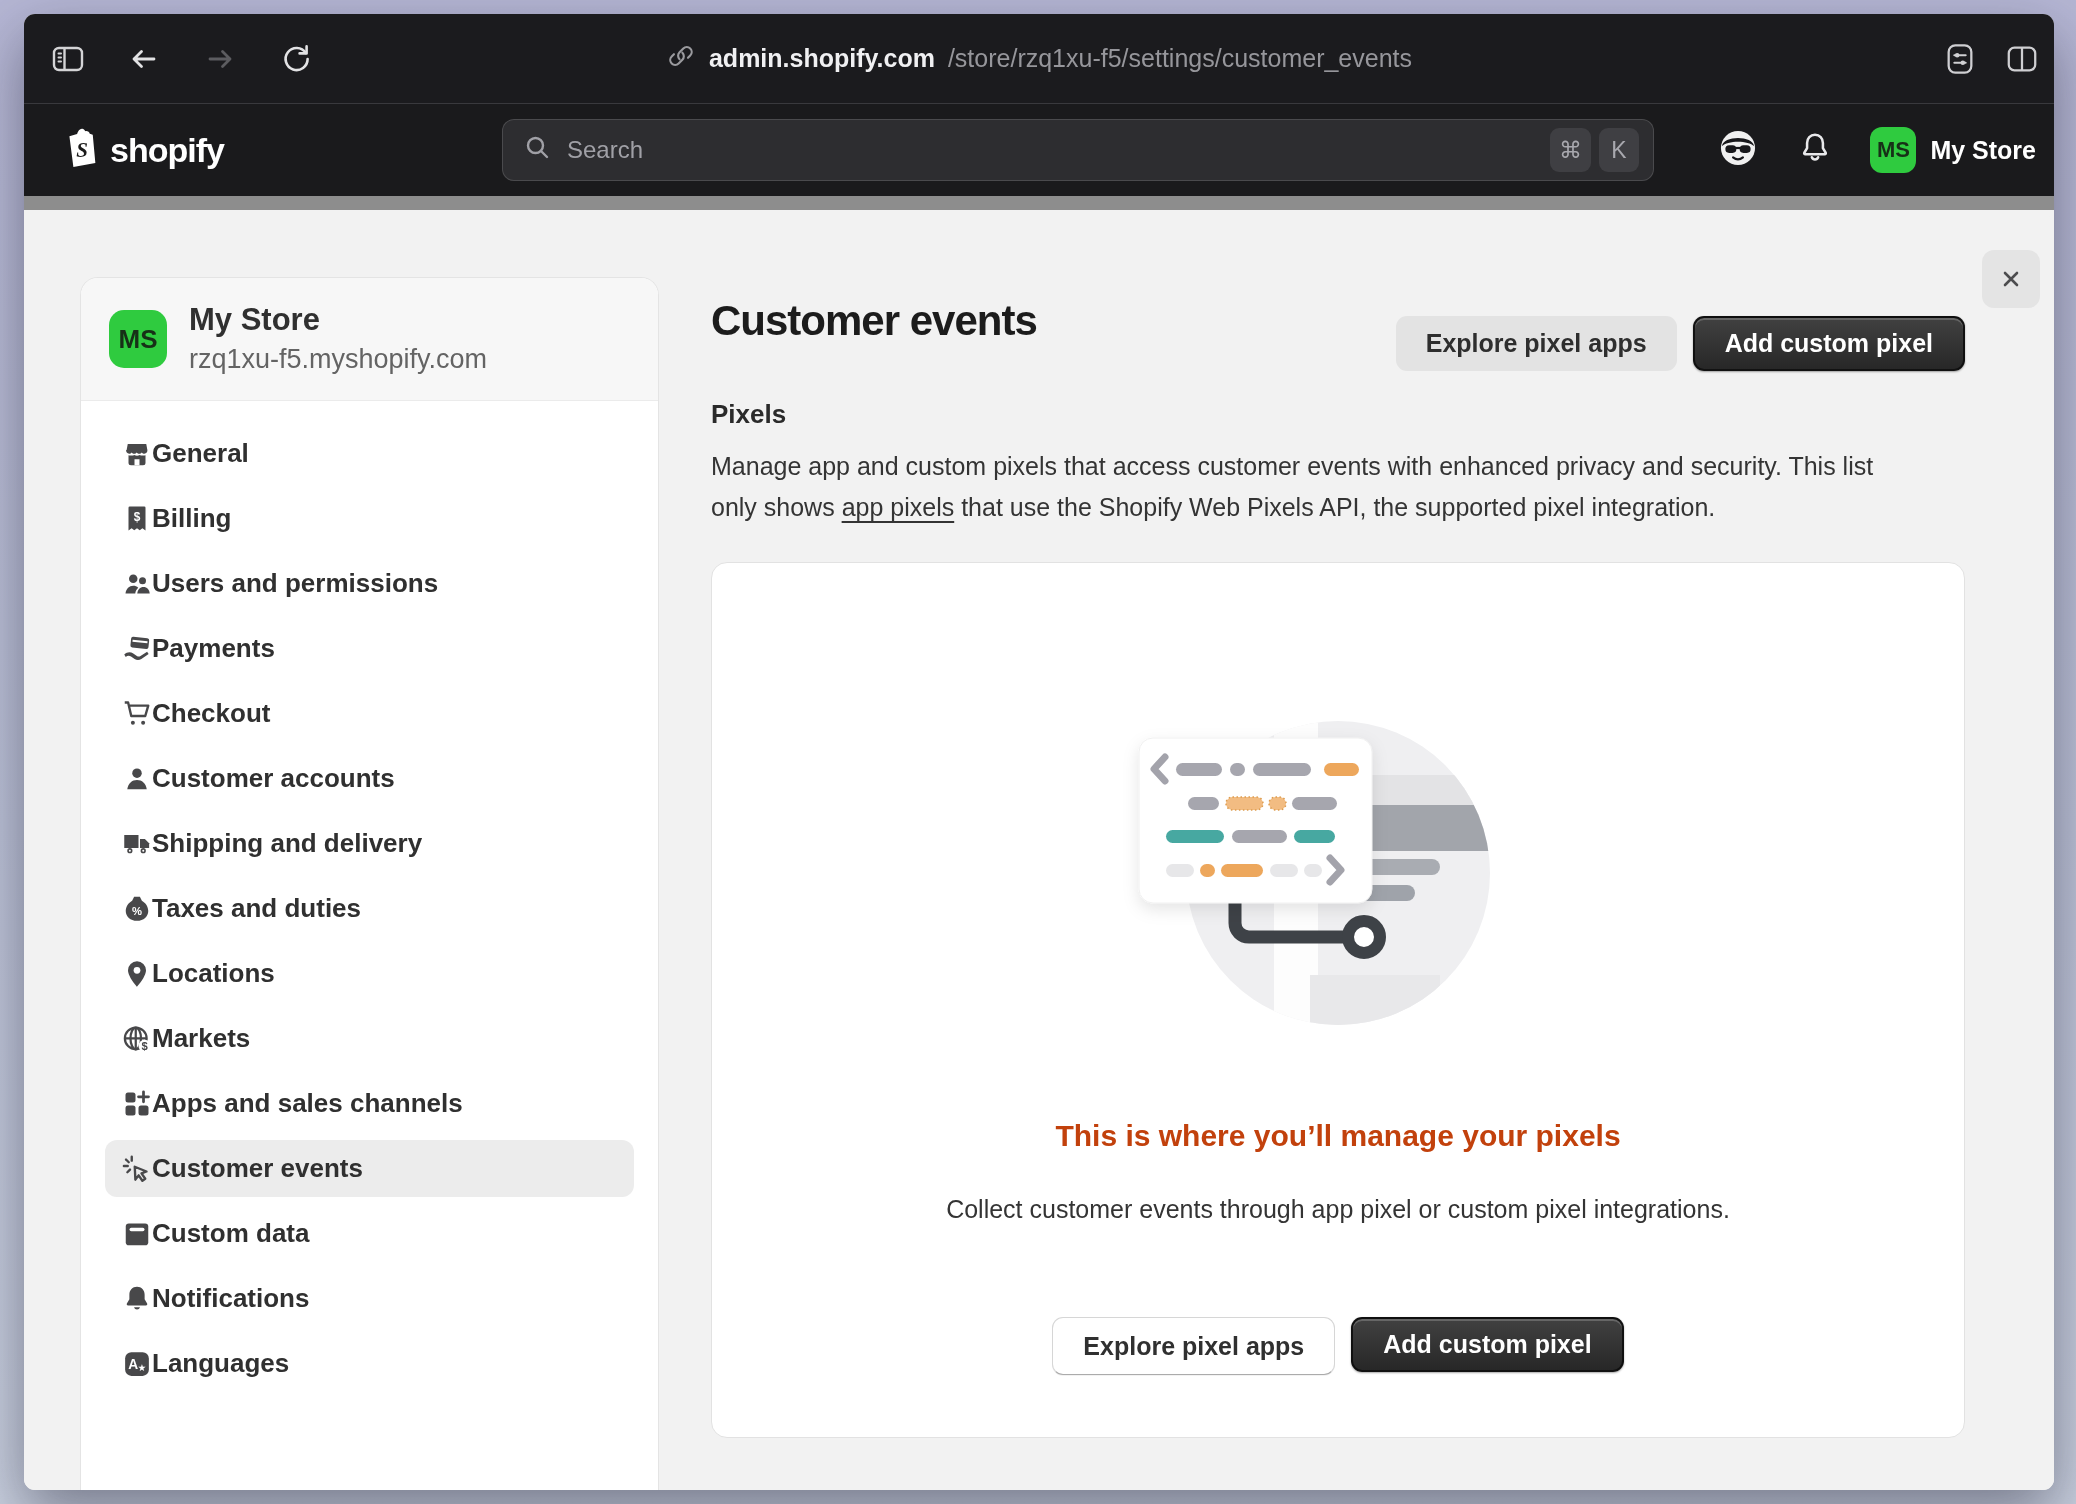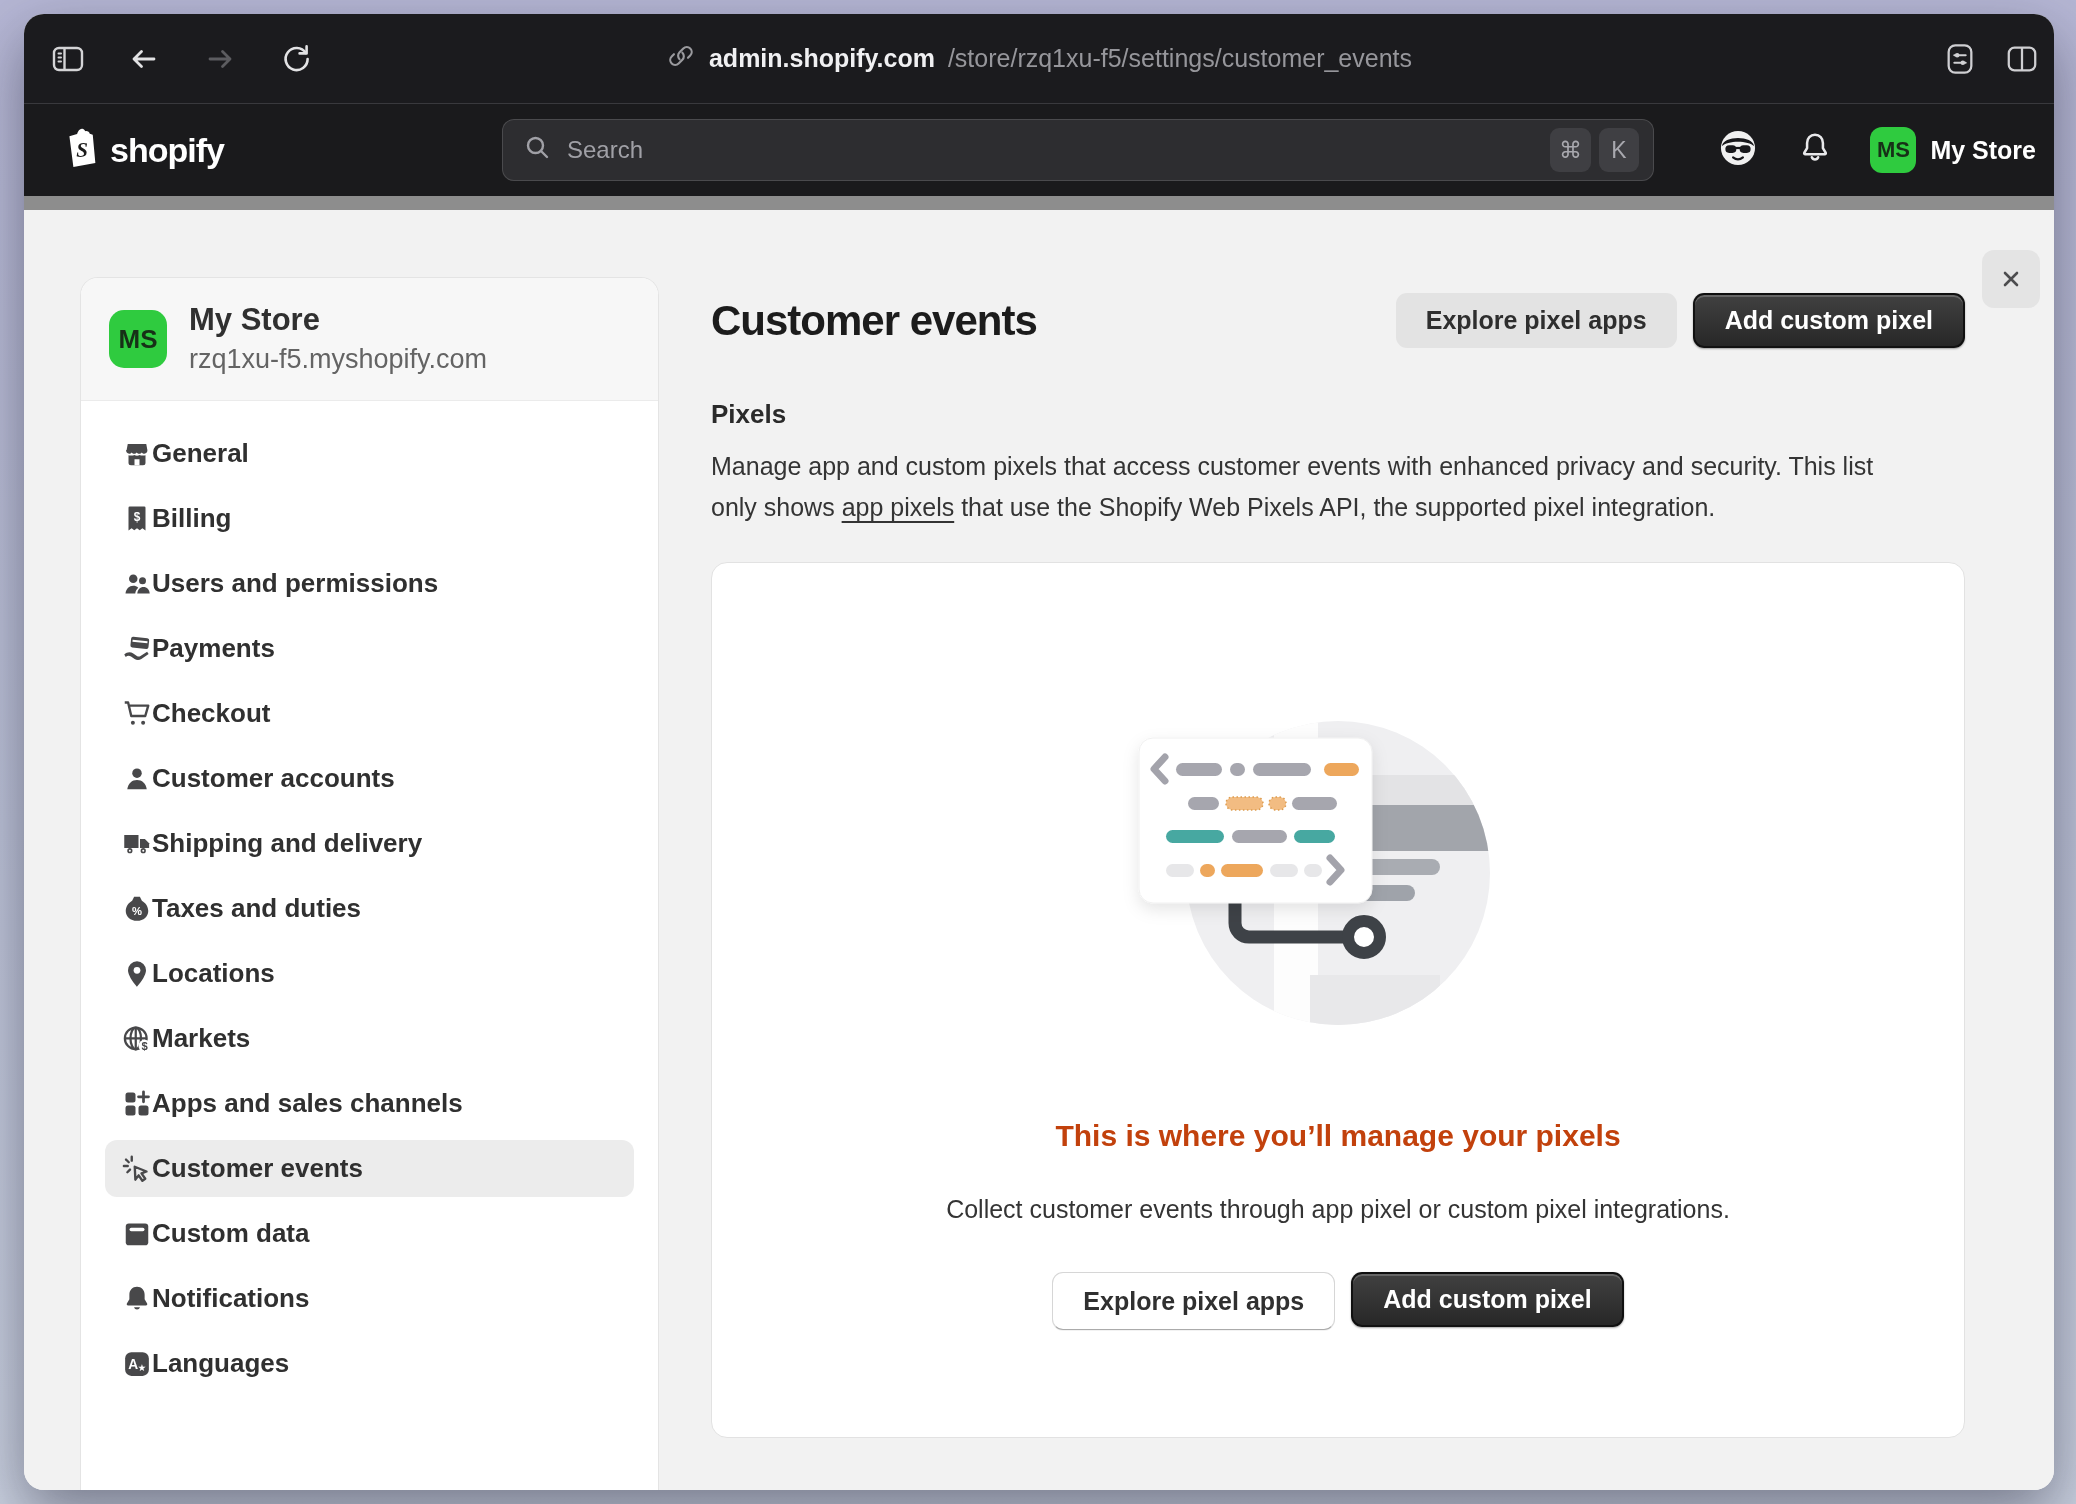--- a/index.html
+++ b/index.html
@@ -4,21 +4,21 @@
 <style>
   * { margin:0; padding:0; box-sizing:border-box; }
   html,body { width:2076px; height:1504px; overflow:hidden; }
   body {
     font-family:"Liberation Sans", sans-serif;
     background:linear-gradient(180deg,#b5b6d4 0%,#bdc3d8 55%,#c9d0df 100%);
     position:relative; color:#303030;
   }
   .window{
     position:absolute; left:24px; right:22px; top:14px; bottom:14px;
-    border-radius:20px; overflow:hidden; background:#f2f2f2;
+    border-radius:11px; overflow:hidden; background:#f2f2f2;
     box-shadow:0 24px 60px rgba(20,20,40,.45);
     display:flex; flex-direction:column;
   }
   
   .chrome{
     height:90px; background:#1b1b1e; border-bottom:1px solid #39393d;
     position:relative; display:flex; align-items:center; flex:none;
   }
   .chrome-left{ display:flex; align-items:center; gap:40px; padding-left:26px; }
   .chrome-right{ position:absolute; right:14px; top:0; height:100%; display:flex; align-items:center; gap:26px; }
@@ -84,21 +84,21 @@
   .nav-icon{ width:30px; height:30px; flex:none; display:flex; }
   .nav-icon svg{ width:30px; height:30px; fill:#48484a; }
   .nav-label{ font-size:26px; font-weight:600; color:#303030; white-space:nowrap; }
   
   .main{ position:absolute; left:687px; top:82px; width:1254px; }
   .main-header{ display:flex; align-items:center; justify-content:space-between; height:57px; }
   .page-title{ font-size:42px; font-weight:700; color:#1c1c1c; letter-spacing:-1px; }
   .actions{ display:flex; gap:16px; }
   .btn{ border:none; border-radius:11px; font-family:"Liberation Sans",sans-serif;
         font-size:25px; font-weight:600; display:flex; align-items:center; justify-content:center;
-        padding:0 30px; height:55px; cursor:pointer; white-space:nowrap; }
+        padding:0 30px; height:55px; cursor:pointer; white-space:nowrap;margin-top:45px; }
   .btn-gray{ background:#e3e3e3; color:#2e2e2e; }
   .btn-dark{
     background:linear-gradient(180deg,#414141,#272727); color:#fff;
     border:2px solid rgba(10,10,10,.85);
     box-shadow:inset 0 2px 0 rgba(255,255,255,.20), 0 1px 2px rgba(0,0,0,.35);
   }
   .btn-white{
     background:#fff; color:#303030; border:1px solid #d6d6d6; border-bottom-color:#ababab;
     box-shadow:0 1px 0 rgba(0,0,0,.05); height:58px;
   }

